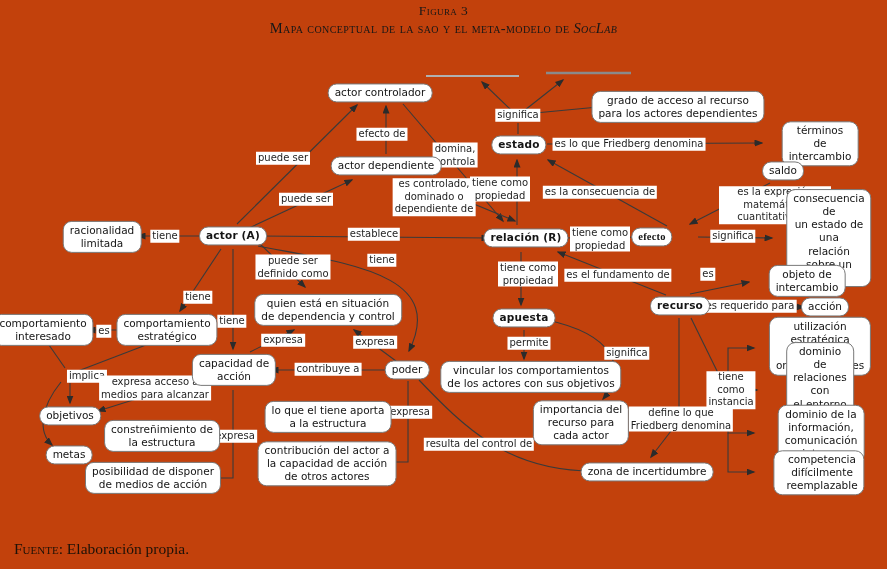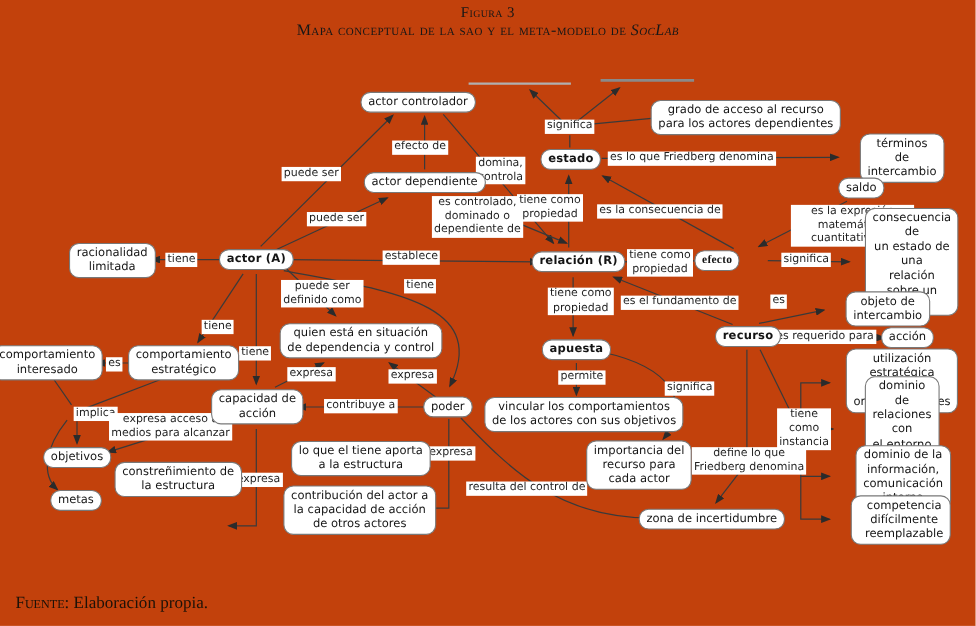--- a/index.html
+++ b/index.html
@@ -180,19 +180,21 @@
 la estructura</div>
       <div class="node" style="left: 581px; top: 423px;">importancia del
 recurso para
 cada actor</div>
       <div class="node" style="left: 69px; top: 455px;">metas</div>
       <div class="node" style="left: 821px; top: 434px;">dominio de la información,
 comunicación interna</div>
       <div class="node" style="left: 327px; top: 464px;">contribución del actor a
 la capacidad de acción
 de otros actores</div>
+      <div class="node" style="left: 153px; top: 478px;">posibilidad de disponer
+de medios de acción</div>
       <div class="node" style="left: 647px; top: 472px;">zona de incertidumbre</div>
       <div class="node" style="left: 819px; top: 473px; padding-left: 12px;">competencia difícilmente
 reemplazable</div>
     </div>
 
   <div id="caption"><span class="sc">Fuente:</span><span> Elaboración propia.</span></div>
 </div>
 
 </body></html>

